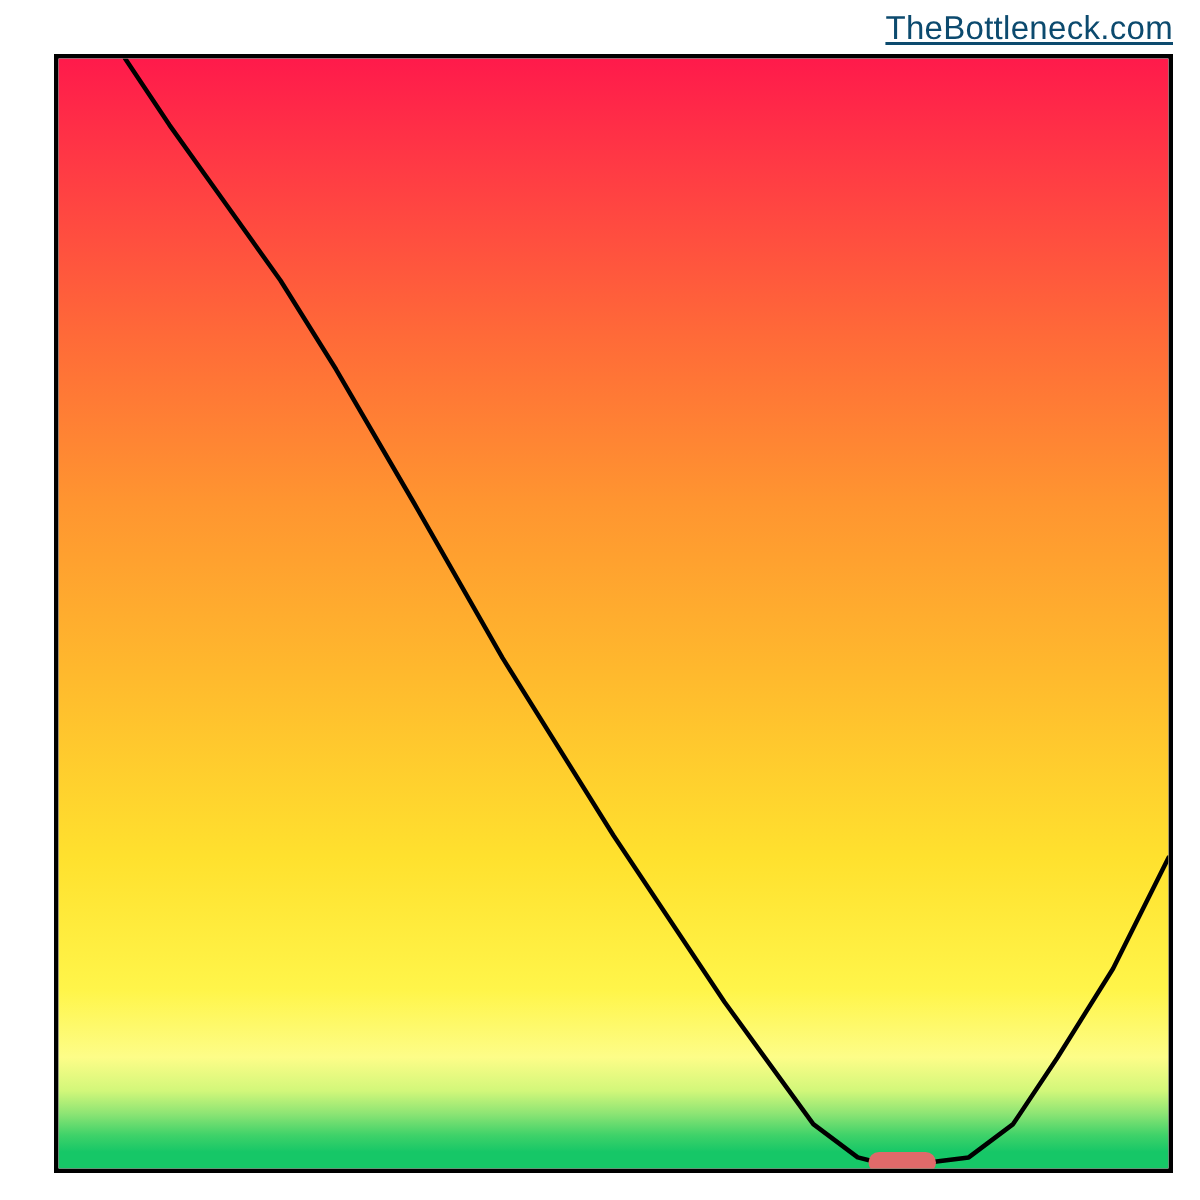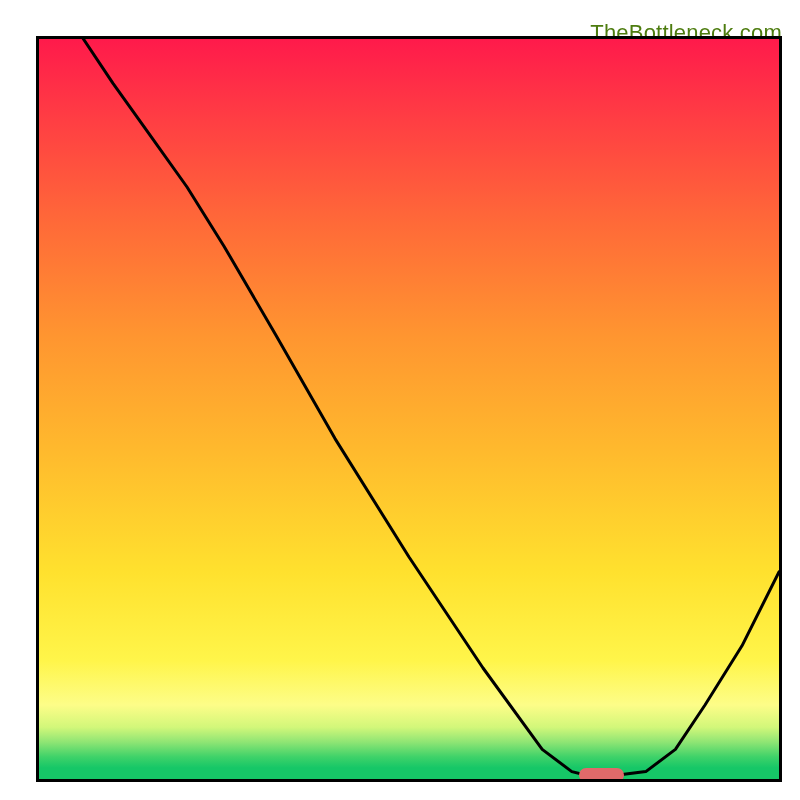--- a/index.html
+++ b/index.html
@@ -5,26 +5,27 @@
   * { margin: 0; padding: 0; box-sizing: border-box; }
   body {
     width: 800px;
     height: 800px;
     background: #ffffff;
     position: relative;
     font-family: Arial, sans-serif;
   }
   .watermark {
     position: absolute;
-    top: 20px;
+    top: 6px;
     right: 18px;
-    color: #4d7c0f;
+    color: #0c4a6e;
     font-size: 22px;
     font-weight: 500;
     letter-spacing: 0.2px;
+    text-decoration: underline;
   }
   .plot-area {
     position: absolute;
     left: 36px;
     top: 36px;
     width: 746px;
     height: 746px;
     border: 3px solid #000000;
     overflow: hidden;
   }

